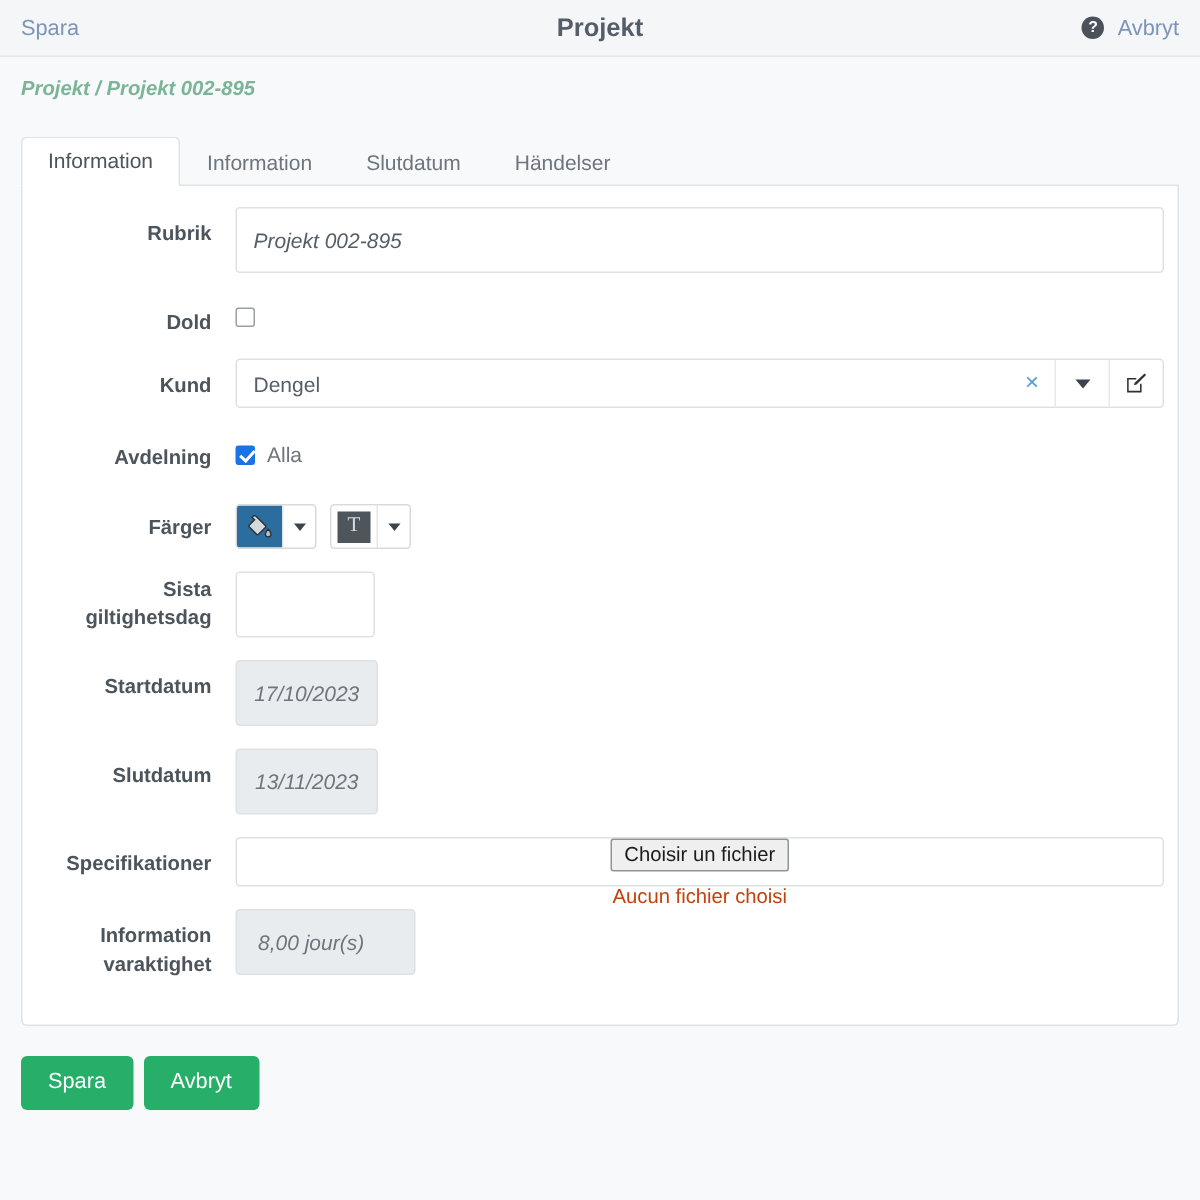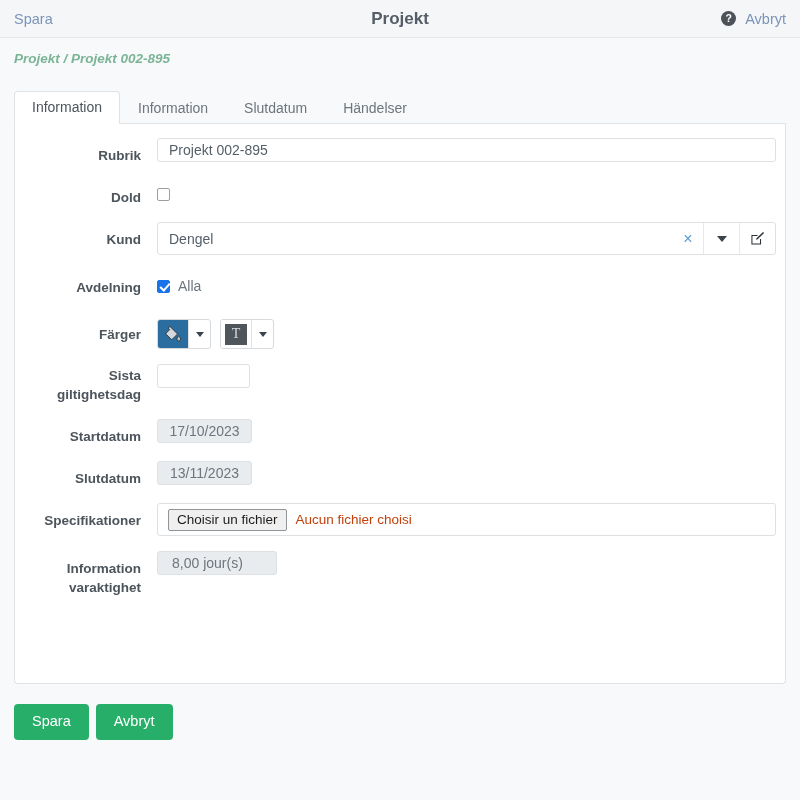--- a/index.html
+++ b/index.html
@@ -91,28 +91,29 @@
     text-align: right;
     padding-right: 16px;
     padding-top: 8px;
     font-size: 13.5px; font-weight: bold; color: #4c545c;
     line-height: 19px;
   }
   .ctrl { flex: 1; min-width: 0; }
 
   
   .input {
-    height: 24px;
+    height: 44px;
     border: 1px solid #dde1e4;
     border-radius: 3px;
     background: #fff;
     font-size: 14px; color: #555e68;
     padding: 0 11px;
     display: flex; align-items: center;
     width: 100%;
+    font-style: italic;
   }
   .input-wide { width: 619px; }
   .input-blank { width: 93px; }
   .input-readonly {
     background: #e9ecef;
     color: #6d757d;
     border-color: #dde1e4;
     width: 95px;
     justify-content: center;
   }
@@ -215,20 +216,21 @@
 
   
   .filefield {
     width: 619px; height: 33px;
     border: 1px solid #dde1e4;
     border-radius: 3px;
     background: #fff;
     display: flex; align-items: center;
     padding: 0 10px;
     gap: 9px;
+    flex-direction: column;
   }
   .file-btn {
     border: 1px solid #8f9599;
     background: #efefef;
     border-radius: 2px;
     font-size: 13.5px;
     color: #1c1c1c;
     padding: 2px 8px 3px 8px;
     cursor: pointer;
     font-family: "Liberation Sans", sans-serif;

